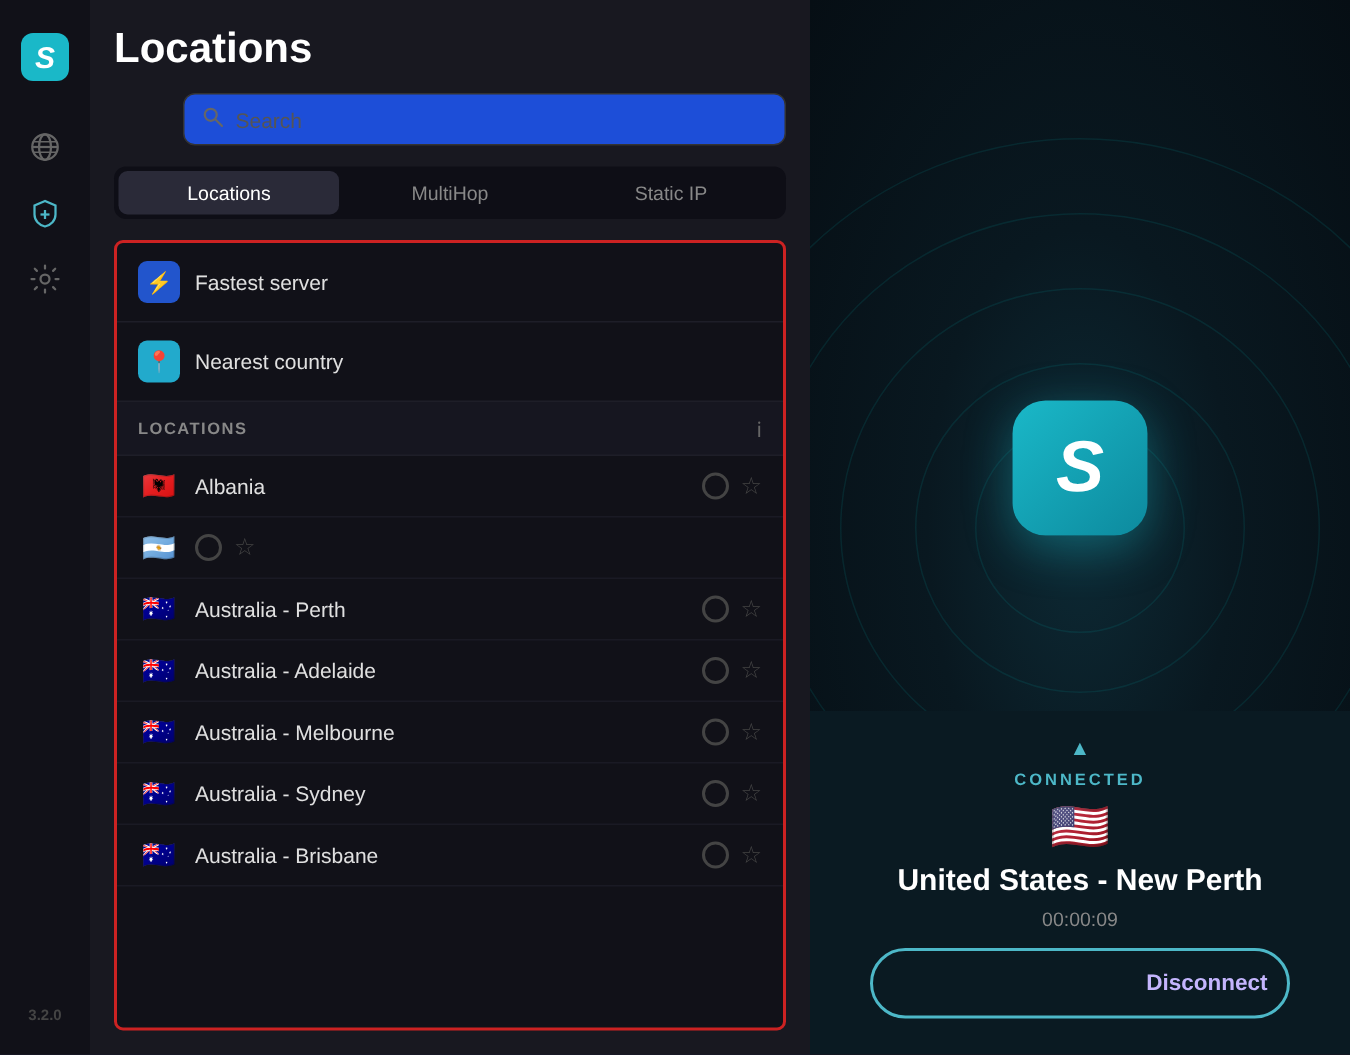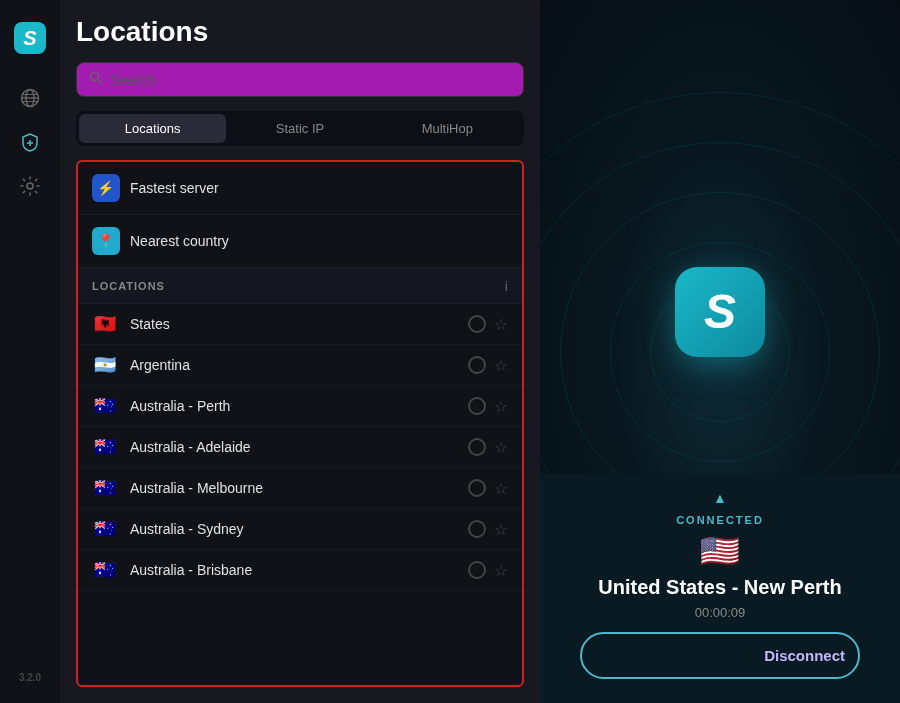--- a/index.html
+++ b/index.html
@@ -59,28 +59,29 @@
       padding: 16px;
       flex-shrink: 0;
     }
     .panel-title {
       font-size: 28px;
       font-weight: 700;
       color: #ffffff;
       margin-bottom: 14px;
     }
     .search-bar {
-      background: #a21caf;
+      background: #1d4ed8;
       border: 1px solid #333;
       border-radius: 8px;
       display: flex;
       align-items: center;
       padding: 8px 12px;
       margin-bottom: 14px;
       gap: 8px;
+      margin-left: 46px;
     }
     .search-icon-wrap {
       color: #666;
       font-size: 14px;
     }
     .search-bar input {
       background: transparent;
       border: none;
       outline: none;
       color: #ccc;
@@ -359,22 +360,22 @@
       <svg width="14" height="14" viewBox="0 0 14 14" fill="none">
         <circle cx="5.5" cy="5.5" r="4" stroke="#666" stroke-width="1.5"></circle>
         <line x1="8.5" y1="8.5" x2="13" y2="13" stroke="#666" stroke-width="1.5" stroke-linecap="round"></line>
       </svg>
     </div>
     <input type="text" placeholder="Search" style="">
   </div>
 
   <div class="tabs">
     <div class="tab active">Locations</div>
+    <div class="tab">MultiHop</div>
     <div class="tab">Static IP</div>
-    <div class="tab">MultiHop</div>
   </div>
 
   <div class="locations-list">
 
     <div class="special-item">
       <div class="special-icon lightning">⚡</div>
       <span class="special-label">Fastest server</span>
     </div>
 
     <div class="special-item">
@@ -382,30 +383,29 @@
       <span class="special-label">Nearest country</span>
     </div>
 
     <div class="section-header">
       <span class="section-header-label">LOCATIONS</span>
       <span class="info-icon">ℹ</span>
     </div>
 
     <div class="location-item">
       <div class="flag">🇦🇱</div>
-      <span class="location-name">States</span>
+      <span class="location-name">Albania</span>
       <div class="location-actions">
         <div class="radio-btn"></div>
         <span class="star-btn">☆</span>
       </div>
     </div>
 
     <div class="location-item">
       <div class="flag">🇦🇷</div>
-      <span class="location-name">Argentina</span>
       <div class="location-actions">
         <div class="radio-btn"></div>
         <span class="star-btn">☆</span>
       </div>
     </div>
 
     <div class="location-item">
       <div class="flag">🇦🇺</div>
       <span class="location-name">Australia - Perth</span>
       <div class="location-actions">

